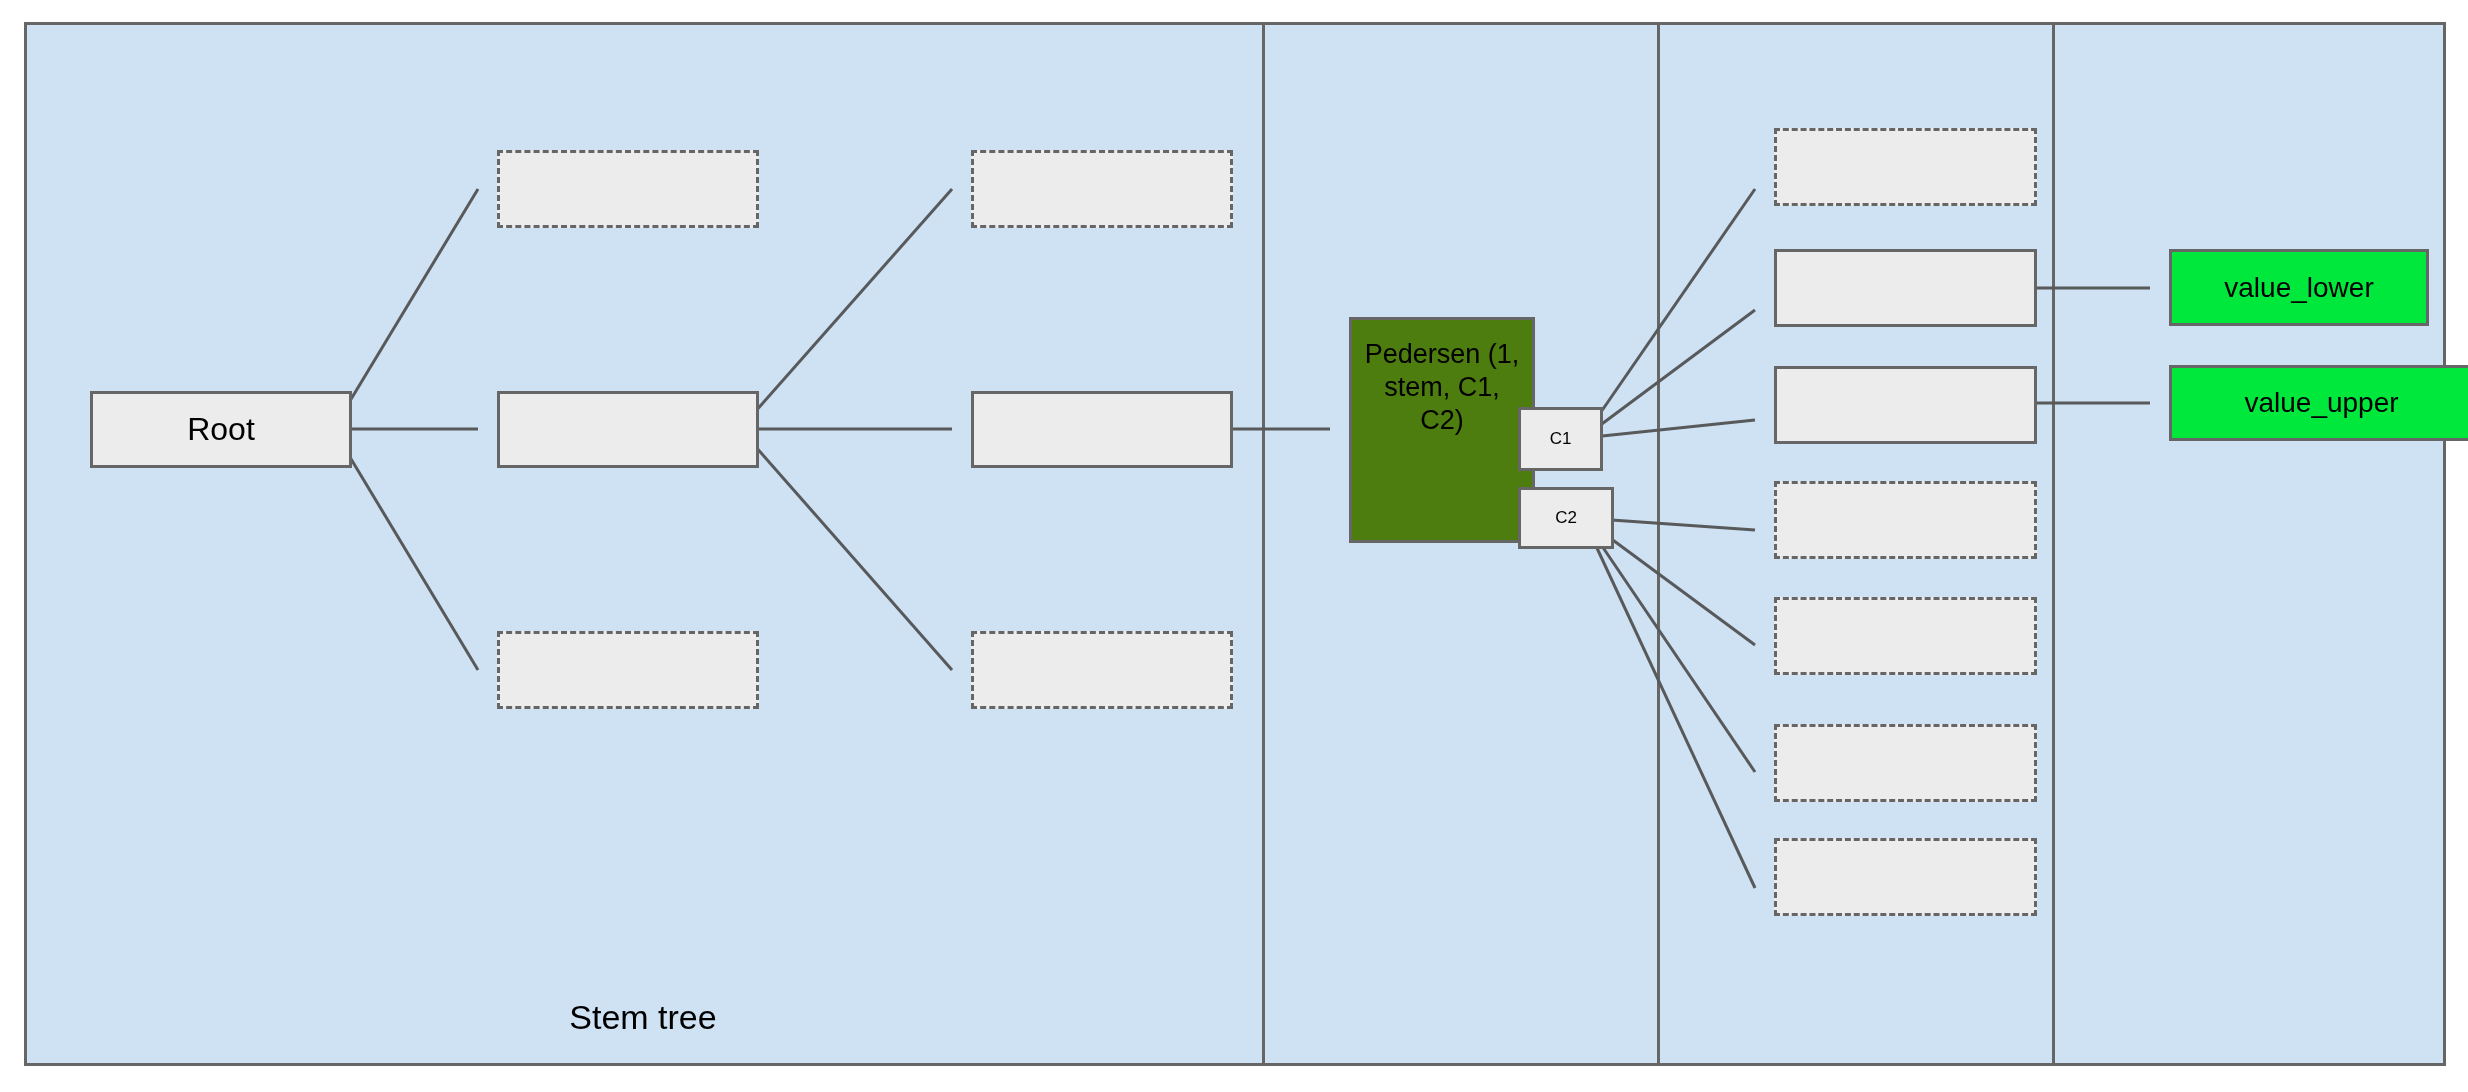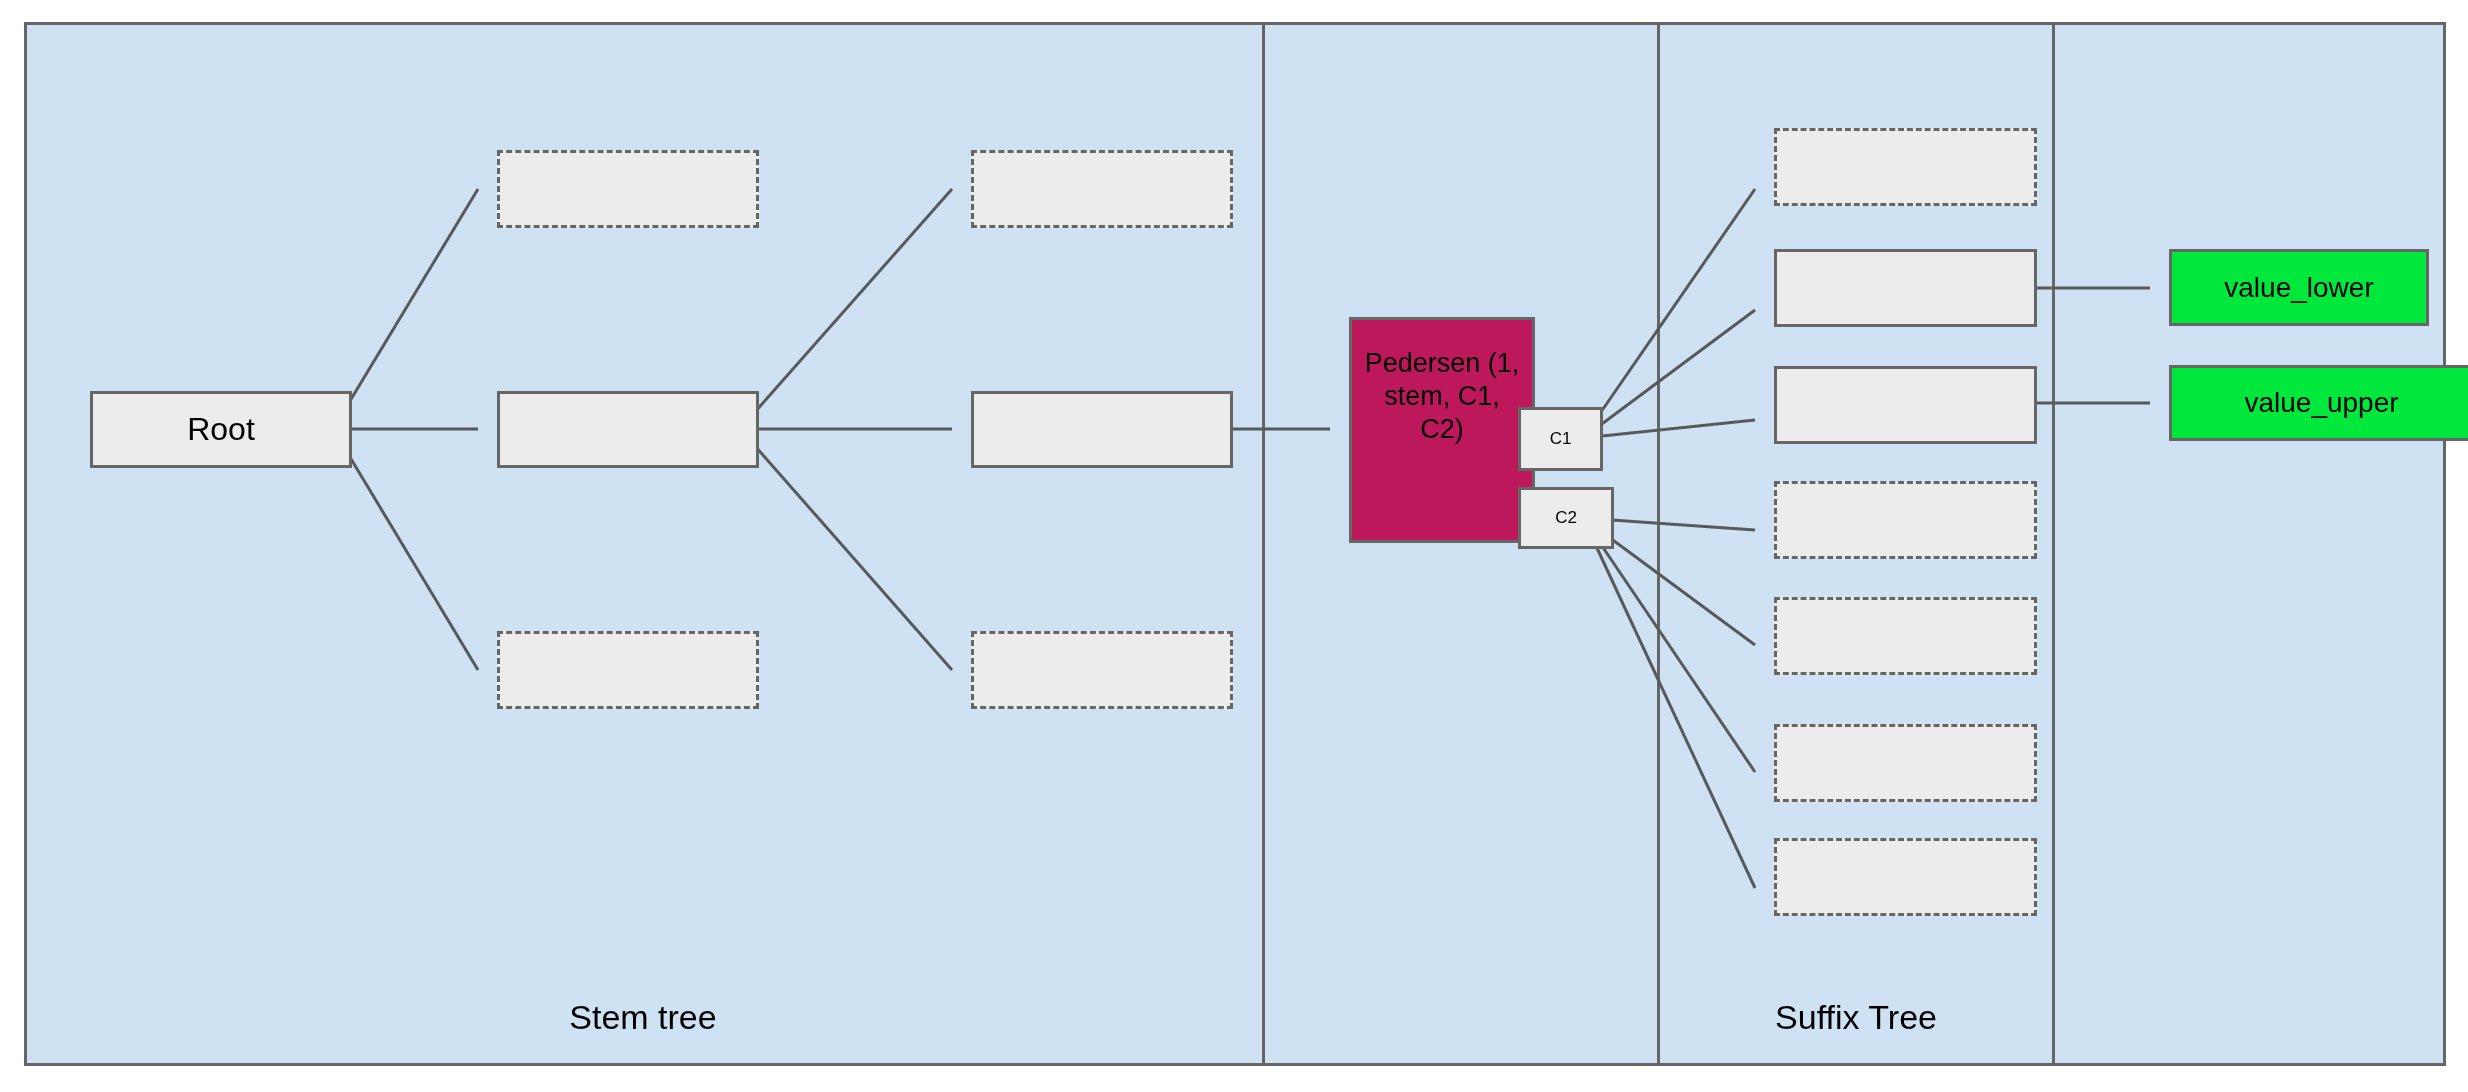--- a/index.html
+++ b/index.html
@@ -10,22 +10,22 @@
          background:#cfe2f3;border:3px solid #666666;box-sizing:border-box;}
   .divider{position:absolute;top:22px;width:3px;height:1044px;background:#666666;}
   .colabel{position:absolute;color:#000000;font-size:34px;line-height:1;
            text-align:center;white-space:nowrap;}
   .node{position:absolute;box-sizing:border-box;background:#ececec;
         border:3px solid #666666;display:flex;align-items:center;
         justify-content:center;color:#000000;text-align:center;margin-left:19px;}
   .node.dashed{border-style:dashed;}
   .node.root{font-size:32px;}
   .node.small{font-size:17px;}
-  .node.pedersen{background:#be185d;font-size:27px;line-height:1.22;
-                 padding:27px 8px;align-items:flex-start;}
+  .node.pedersen{background:#4d7c0f;font-size:27px;line-height:1.22;
+                 padding:18px 8px;align-items:flex-start;}
   .node.green{background:#00e83c;font-size:28px;}
   .ped-text{display:block;width:100%;}
   svg.edges{position:absolute;left:0;top:0;width:2468px;height:1092px;
             pointer-events:none;}
   svg.edges line{stroke:#58595b;stroke-width:3;}
 </style>
 </head>
 <body>
 
 <div id="stage">
@@ -82,15 +82,14 @@
   <div class="node" style="left:1755px;top:366px;width:263px;height:78px;"></div>
   <div class="node dashed" style="left:1755px;top:481px;width:263px;height:78px;"></div>
   <div class="node dashed" style="left:1755px;top:597px;width:263px;height:78px;"></div>
   <div class="node dashed" style="left:1755px;top:724px;width:263px;height:78px;"></div>
   <div class="node dashed" style="left:1755px;top:838px;width:263px;height:78px;"></div>
 
   <div class="node green" style="left:2150px;top:249px;width:260px;height:77px;">value_lower</div>
   <div class="node green" style="left:2150px;top:365px;width:305px;height:76px;">value_upper</div>
 
   <div class="colabel" style="left:24px;top:1000px;width:1238px;">Stem tree</div>
-  <div class="colabel" style="left:1660px;top:1000px;width:392px;">Suffix Tree</div>
 
 </div>
 
 </body></html>

